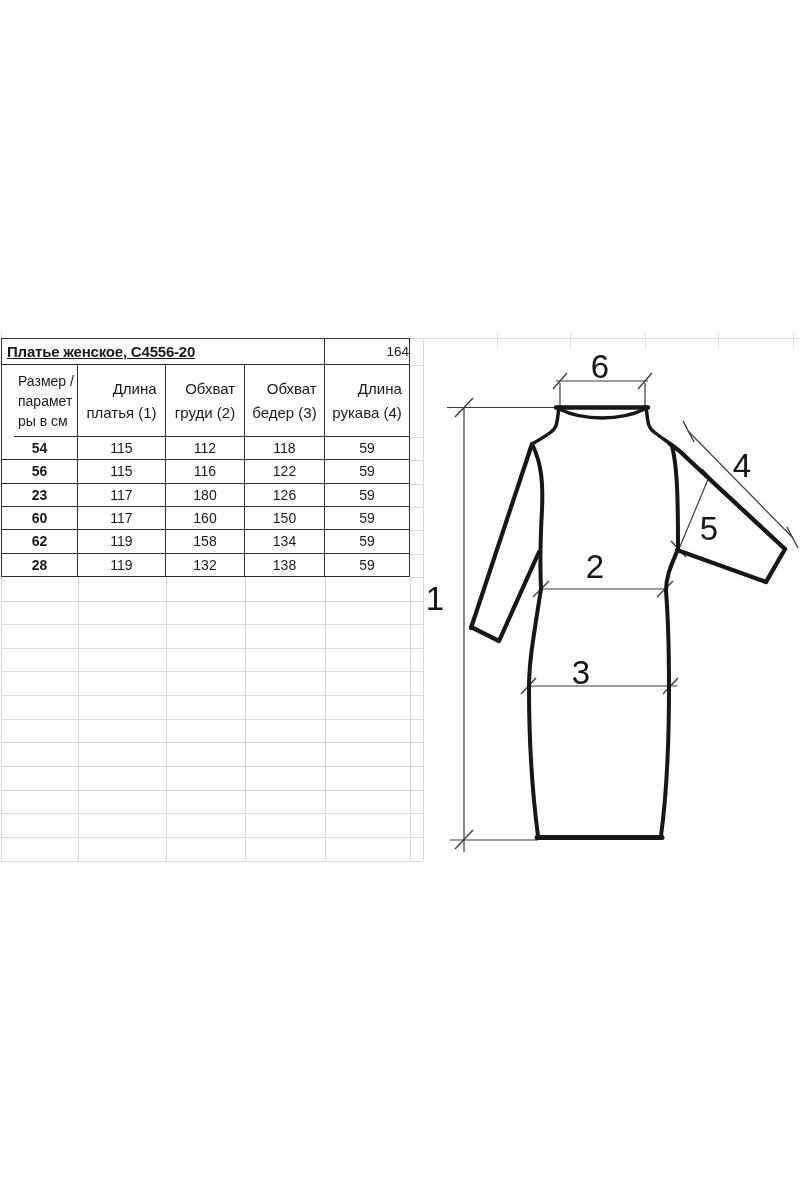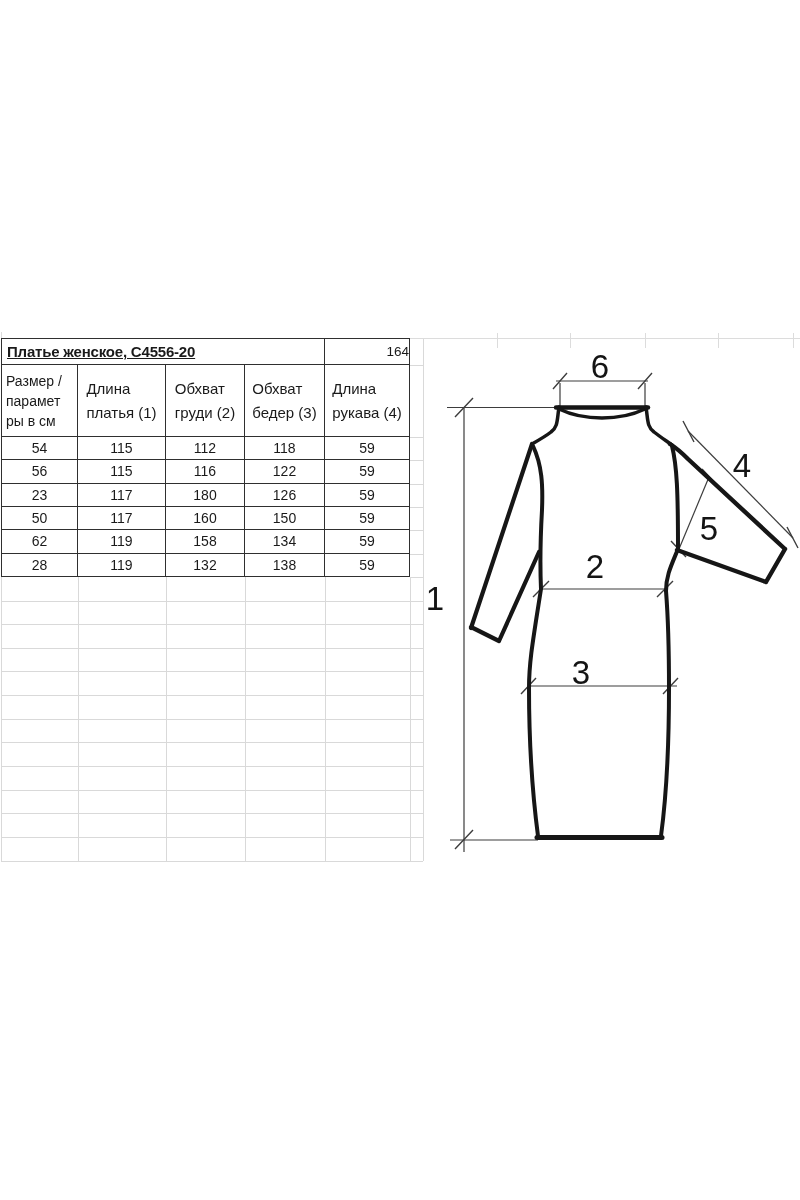--- a/index.html
+++ b/index.html
@@ -38,32 +38,33 @@
     font-size:15px;
     letter-spacing:-0.2px;
     text-decoration:underline;
   }
   .code-cell{
     justify-content:flex-end;
     font-size:13.5px;
   }
   .hdr{
     white-space:pre-line;
-    text-align:left;
+    text-align:right;
     font-size:15px;
     line-height:24px;
   }
   .hdr-param{
     justify-content:flex-start;
     text-align:left;
     padding-left:4px;
     font-size:14px;
     line-height:20px;
+    margin-left:12px;
   }
-  .size-col{font-weight:normal;}
+  .size-col{font-weight:bold;}
 </style>
 </head>
 <body>
 
 <svg id="bg-svg" width="800" height="1200" viewBox="0 0 800 1200">
 
   <g stroke="#d9d9d9" stroke-width="1" fill="none" shape-rendering="crispEdges">
     <path d="
       M1,601 H423 M1,624.5 H423 M1,648 H423 M1,671.5 H423 M1,695 H423
       M1,719 H423 M1,742.5 H423 M1,766 H423 M1,790 H423 M1,813.5 H423
@@ -153,21 +154,21 @@
   <div class="cell">116</div>
   <div class="cell">122</div>
   <div class="cell">59</div>
 
   <div class="cell size-col">23</div>
   <div class="cell">117</div>
   <div class="cell">180</div>
   <div class="cell">126</div>
   <div class="cell">59</div>
 
-  <div class="cell size-col">50</div>
+  <div class="cell size-col">60</div>
   <div class="cell">117</div>
   <div class="cell">160</div>
   <div class="cell">150</div>
   <div class="cell">59</div>
 
   <div class="cell size-col">62</div>
   <div class="cell">119</div>
   <div class="cell">158</div>
   <div class="cell">134</div>
   <div class="cell">59</div>

